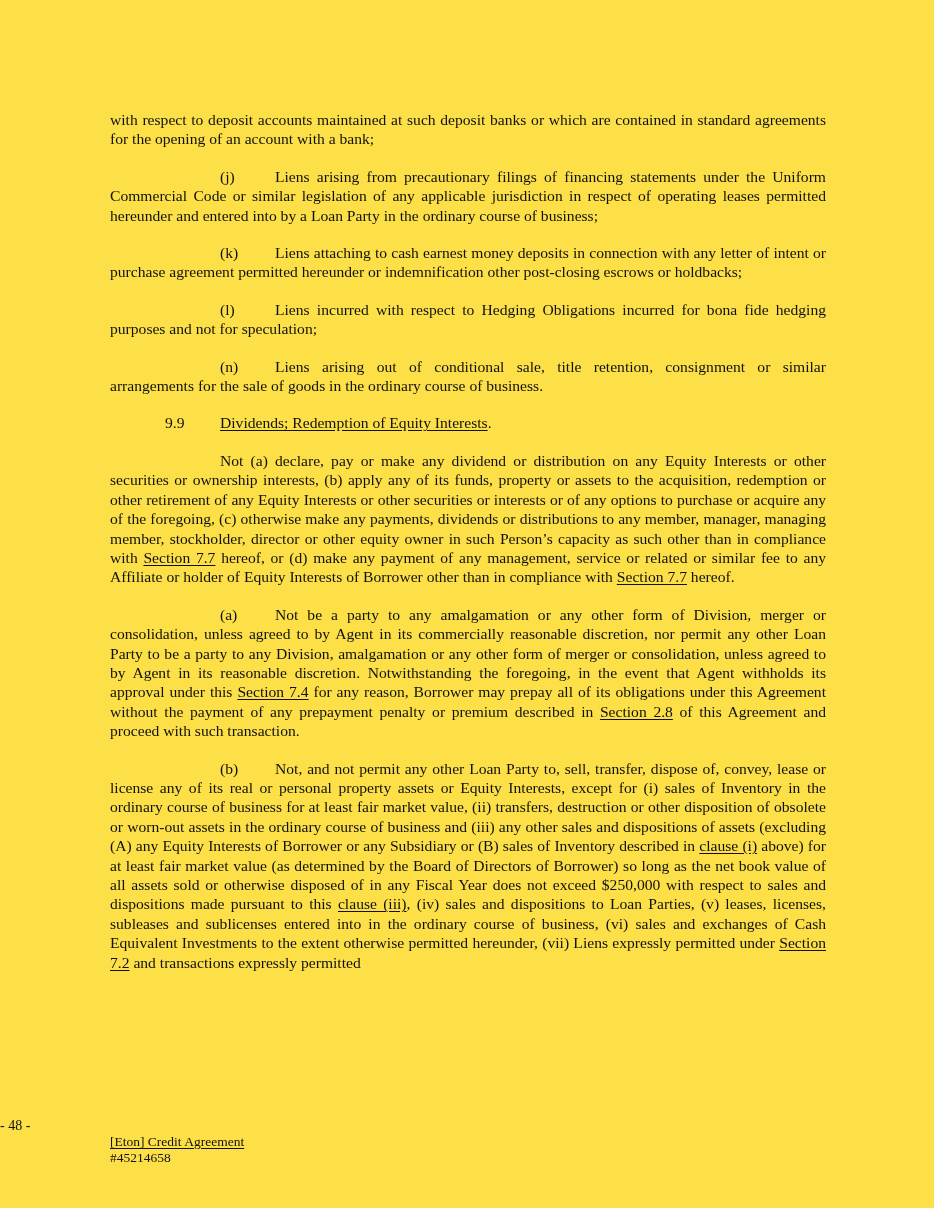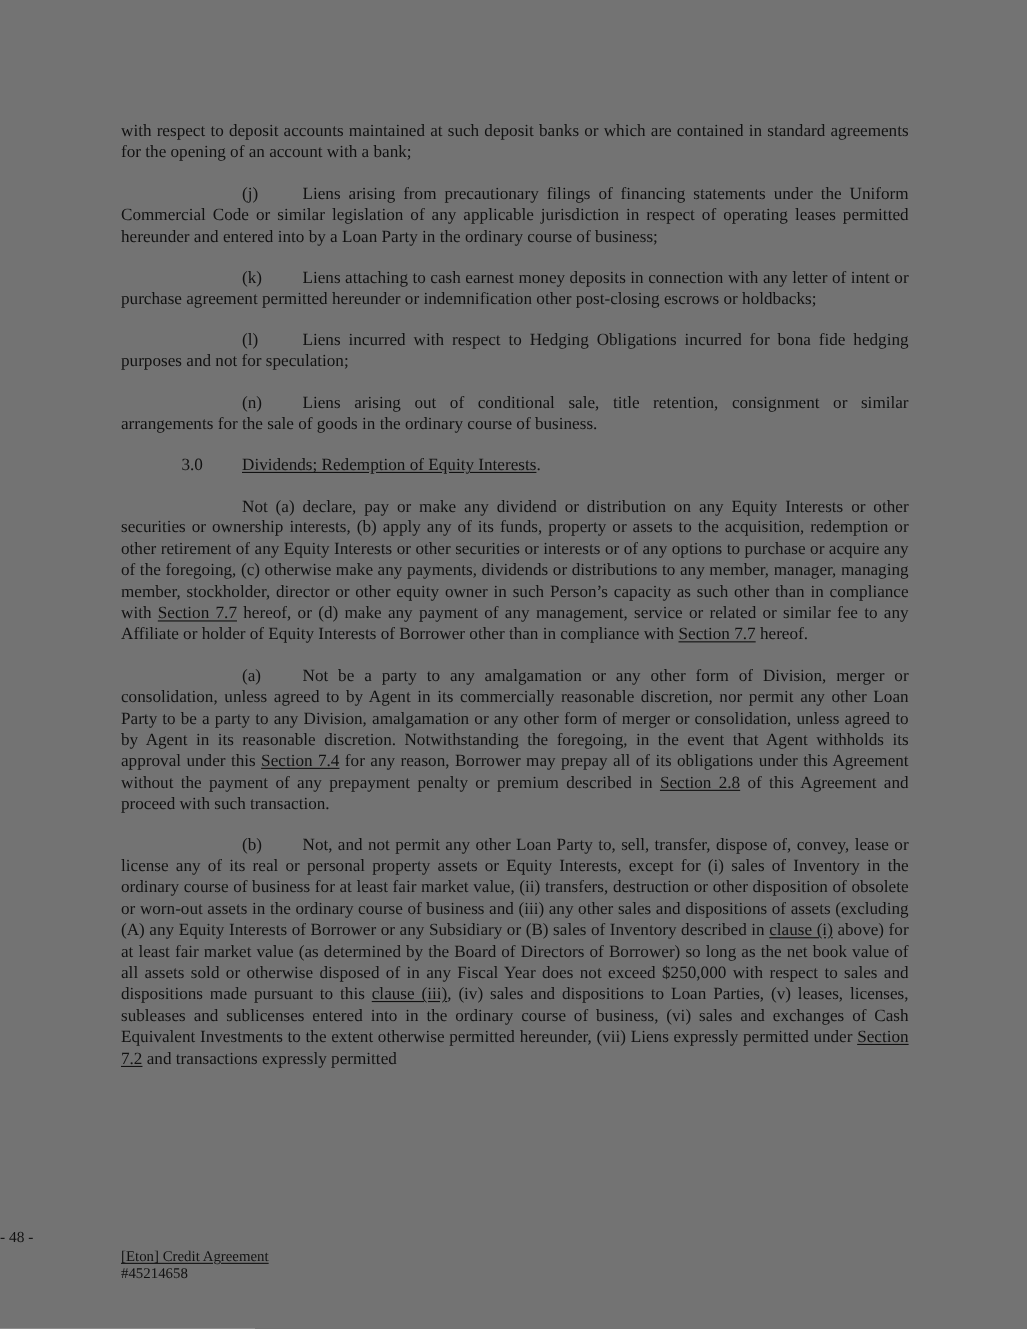--- a/index.html
+++ b/index.html
@@ -1,19 +1,19 @@
 <!DOCTYPE html>
 <html><head>
   <meta charset="utf-8">
   <style>
     html, body { margin: 0; padding: 0; background: #ffffff; }
     body { width: 934px; height: 1208px; position: relative; overflow: hidden; }
     .page {
       position: absolute; left: 0; top: 0; width: 934px; height: 1208px;
-      background: #737373; color: #111111;
+      background: #fde047; color: #111111;
       font-family: "Liberation Serif", serif;
       font-size: 15.6px; line-height: 19.4px;
     }
     .body-text { position: absolute; left: 110px; top: 110px; width: 716px; }
     p { margin: 0 0 18px 0; text-align: justify; }
     .indent { text-indent: 110px; }
     .label { display: inline-block; width: 55px; text-indent: 0; }
     .heading { margin: 0 0 18px 0; padding-left: 55px; text-align: left; }
     .heading .num { display: inline-block; width: 55px; }
     u { text-decoration: underline; text-underline-offset: 2px; }
@@ -30,21 +30,21 @@
 
     <p class="indent"><span class="label">(j)</span><span>Liens arising from precautionary filings of financing statements under the Uniform Commercial Code or similar legislation of any applicable jurisdiction in respect of operating leases permitted hereunder and entered into by a Loan Party in the ordinary course of business;</span></p>
 
     <p class="indent"><span class="label">(k)</span><span>Liens attaching to cash earnest money deposits in connection with any letter of intent or purchase agreement permitted hereunder or indemnification other post-closing escrows or holdbacks;</span></p>
 
     <p class="indent"><span class="label">(l)</span><span>Liens incurred with respect to Hedging Obligations incurred for bona fide hedging purposes and not for speculation;</span></p>
 
 
     <p class="indent"><span class="label">(n)</span><span>Liens arising out of conditional sale, title retention, consignment or similar arrangements for the sale of goods in the ordinary course of business.</span></p>
 
-    <p class="heading"><span class="num">3.0</span><u>Dividends; Redemption of Equity Interests</u><span>.</span></p>
+    <p class="heading"><span class="num">9.9</span><u>Dividends; Redemption of Equity Interests</u><span>.</span></p>
 
     <p class="indent"><span>Not (a) declare, pay or make any dividend or distribution on any Equity Interests or other securities or ownership interests, (b) apply any of its funds, property or assets to the acquisition, redemption or other retirement of any Equity Interests or other securities or interests or of any options to purchase or acquire any of the foregoing, (c) otherwise make any payments, dividends or distributions to any member, manager, managing member, stockholder, director or other equity owner in such Person’s capacity as such other than in compliance with </span><u>Section 7.7</u><span> hereof, or (d) make any payment of any management, service or related or similar fee to any Affiliate or holder of Equity Interests of Borrower other than in compliance with </span><u>Section 7.7</u><span> hereof.</span></p>
 
 
     <p class="indent"><span class="label">(a)</span><span>Not be a party to any amalgamation or any other form of Division, merger or consolidation, unless agreed to by Agent in its commercially reasonable discretion, nor permit any other Loan Party to be a party to any Division, amalgamation or any other form of merger or consolidation, unless agreed to by Agent in its reasonable discretion.  Notwithstanding the foregoing, in the event that Agent withholds its approval under this </span><u>Section 7.4</u><span> for any reason, Borrower may prepay all of its obligations under this Agreement without the payment of any prepayment penalty or premium described in </span><u>Section 2.8</u><span> of this Agreement and proceed with such transaction.</span></p>
 
     <p class="indent"><span class="label">(b)</span><span>Not, and not permit any other Loan Party to, sell, transfer, dispose of, convey, lease or license any of its real or personal property assets or Equity Interests, except for (i) sales of Inventory in the ordinary course of business for at least fair market value, (ii) transfers, destruction or other disposition of obsolete or worn-out assets in the ordinary course of business and (iii) any other sales and dispositions of assets (excluding (A) any Equity Interests of Borrower or any Subsidiary or (B) sales of Inventory described in </span><u>clause (i)</u><span> above) for at least fair market value (as determined by the Board of Directors of Borrower) so long as the net book value of all assets sold or otherwise disposed of in any Fiscal Year does not exceed $250,000 with respect to sales and dispositions made pursuant to this </span><u>clause (iii)</u><span>, (iv) sales and dispositions to Loan Parties, (v) leases, licenses, subleases and sublicenses entered into in the ordinary course of business, (vi) sales and exchanges of Cash Equivalent Investments to the extent otherwise permitted hereunder, (vii) Liens expressly permitted under </span><u>Section 7.2</u><span> and transactions expressly permitted</span></p>
 
   </div>
 

